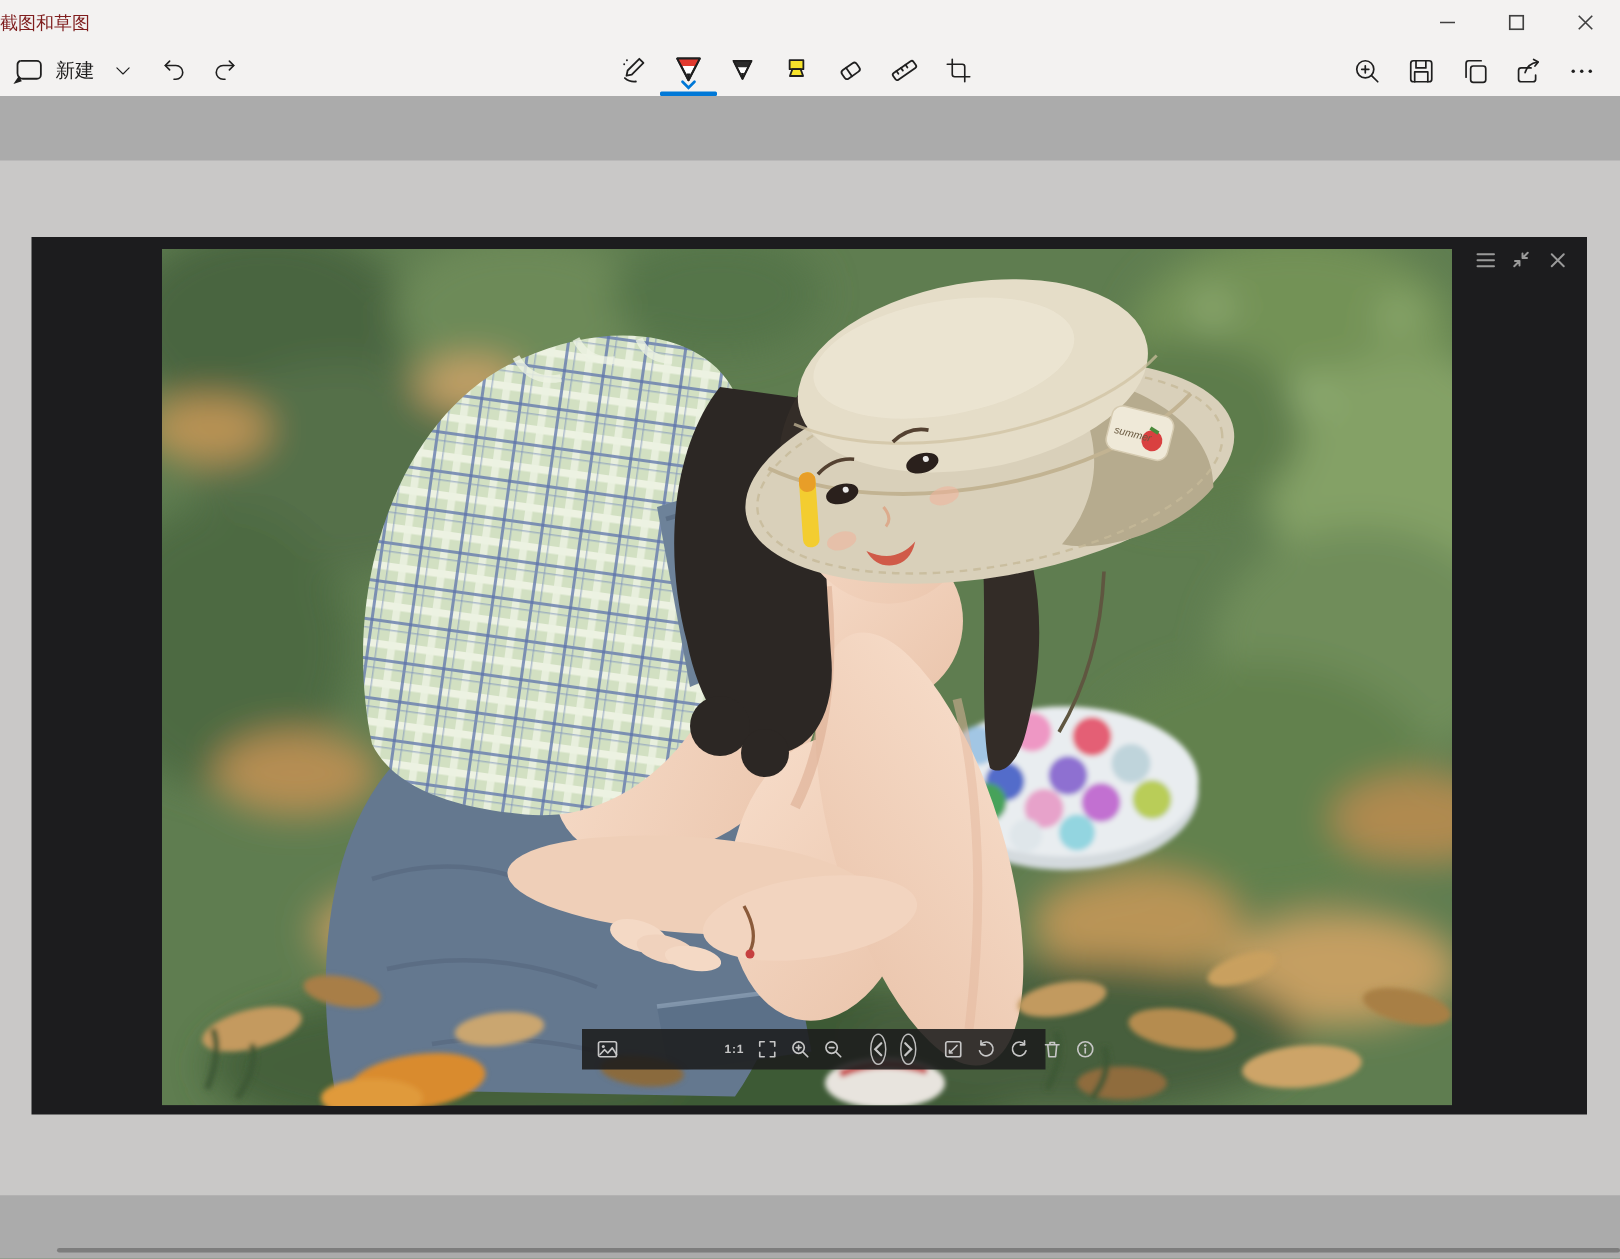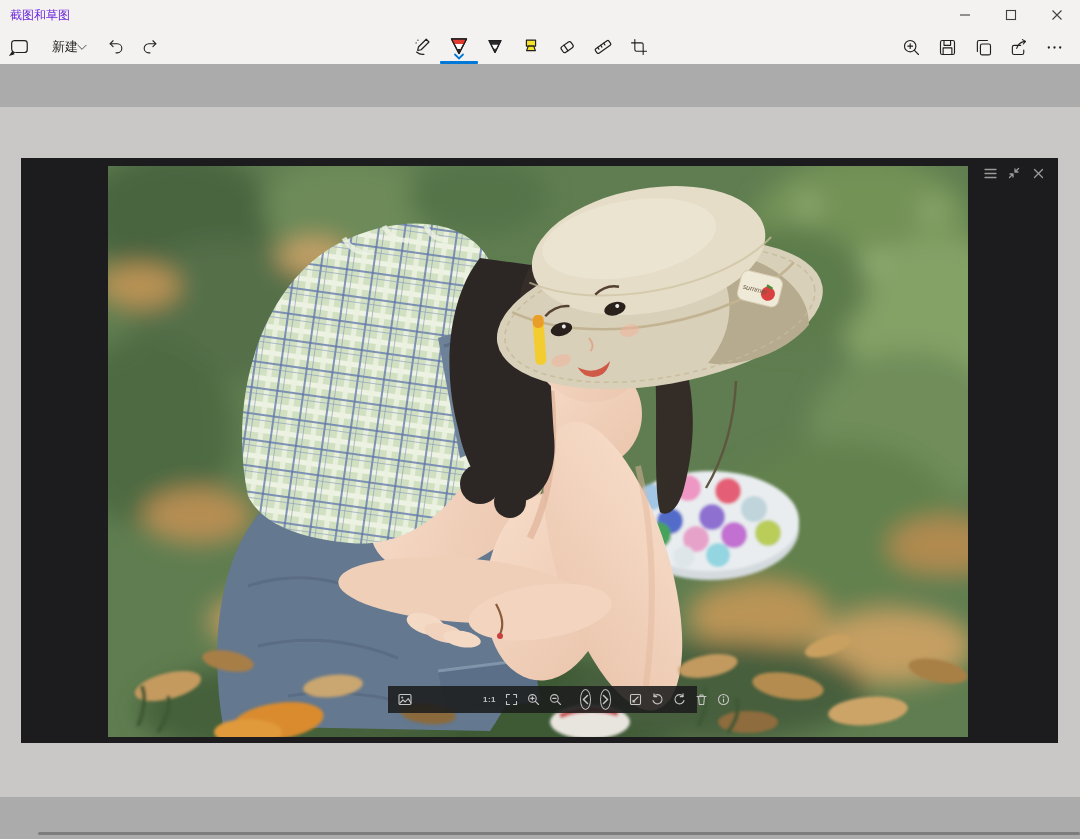--- a/index.html
+++ b/index.html
@@ -2,30 +2,30 @@
 <html><head>
 <meta charset="utf-8">
 <style>
   * { margin:0; padding:0; box-sizing:border-box; }
   html,body { width:1080px; height:839px; overflow:hidden; }
   body { font-family:"Liberation Sans","DejaVu Sans",sans-serif; background:#ababab; position:relative; }
   .app { position:absolute; inset:0; }
 
   
   .titlebar { position:absolute; left:0; top:0; width:1080px; height:30px; background:#f3f2f1; display:flex; align-items:center; }
-  .titlebar .title { font-size:12px; color:#6d28d9; padding-left:10px; }
+  .titlebar .title { font-size:12px; color:#7f1d1d; }
   .win-controls { position:absolute; right:0; top:0; height:30px; display:flex; }
   .win-btn { width:46px; height:30px; display:flex; align-items:center; justify-content:center; }
   .win-btn svg { stroke:#404040; stroke-width:1.1; fill:none; }
 
   
   .toolbar { position:absolute; left:0; top:30px; width:1080px; height:34px; background:#f3f2f1; }
   .tool-btn { position:absolute; width:32px; height:32px; top:1px; display:flex; align-items:center; justify-content:center; }
   .tool-btn svg { stroke:#1f1f1f; stroke-width:1.3; fill:none; stroke-linecap:round; stroke-linejoin:round; }
-  .new-btn { position:absolute; left:8px; top:1px; height:32px; display:flex; align-items:center; gap:22px; }
+  .new-btn { position:absolute; left:8px; top:1px; height:32px; display:flex; align-items:center; gap:7px; }
   .new-btn svg { stroke:#1f1f1f; stroke-width:1.3; fill:none; }
   .new-label { font-size:13px; color:#1f1f1f; }
   .sel-underline { position:absolute; width:38px; height:3px; background:#0078d7; top:31px; border-radius:1px; }
   .sel-chevron { position:absolute; top:23px; }
 
   
   .canvas { position:absolute; left:0; top:64px; width:1080px; height:775px; background:#ababab; }
   .band-top { position:absolute; left:0; top:0; width:1080px; height:43px; background:#ababab; }
   .snip { position:absolute; left:0; top:43px; width:1080px; height:690px; background:#c9c8c7; }
   .band-bottom { position:absolute; left:0; top:733px; width:1080px; height:42px; background:#ababab; }

